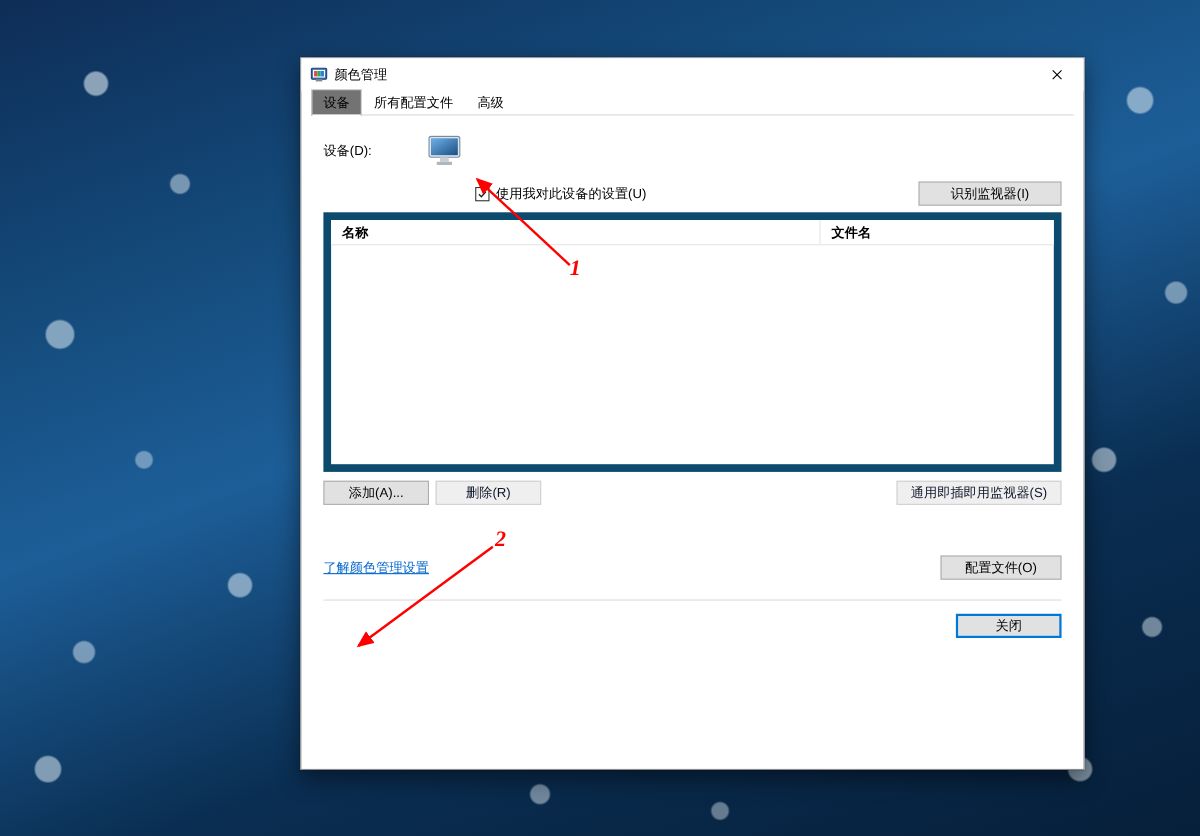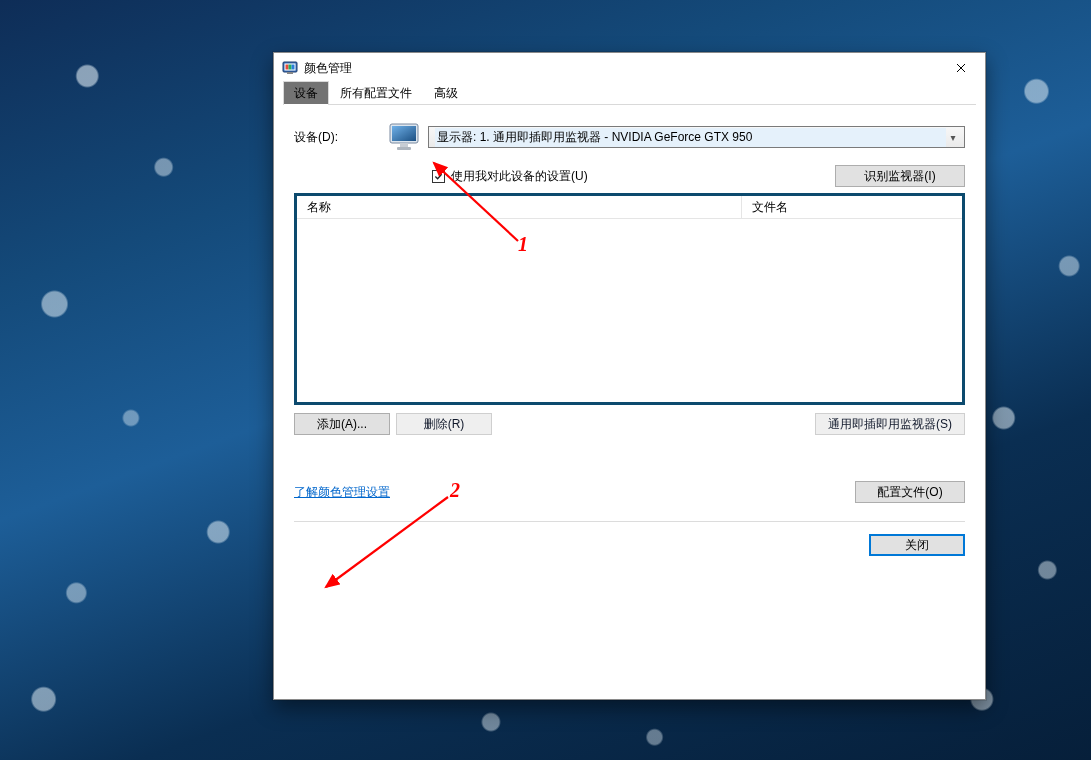--- a/index.html
+++ b/index.html
@@ -190,25 +190,26 @@
     margin-left:auto;
   }
 
   .assoc-label {
     margin-top: 58px;
     font-size:12px;
   }
 
   .listview {
     margin-top:6px;
-    border:3px solid #0c4a6e;
-    height:212px;
+    border:7px solid #0c4a6e;
+    height:236px;
     background:#fff;
     box-sizing:border-box;
     overflow:hidden;
+    font-weight:bold;
   }
   .listview-header{
     display:flex;
     height:22px;
     background:#fff;
     border-bottom:1px solid #e5e5e5;
     align-items:center;
   }
   .listview-header .col{
     padding:0 10px;
@@ -312,24 +313,20 @@
             <rect x="12" y="20" width="8" height="4" fill="#c7cdd4"></rect>
             <rect x="9" y="24" width="14" height="3" rx="1" fill="#aeb6bf"></rect>
             <defs>
               <linearGradient id="g1" x1="0" y1="0" x2="1" y2="1">
                 <stop offset="0" stop-color="#6fb0e8"></stop>
                 <stop offset="1" stop-color="#1b4f82"></stop>
               </linearGradient>
             </defs>
           </svg>
         </span>
-        <div class="device-select">
-          <span class="sel-text">显示器: 1. 通用即插即用监视器 - NVIDIA GeForce GTX 950</span>
-          <span class="chevron">▾</span>
-        </div>
       </div>
 
       <div class="row-under-device">
         <span class="checkbox">
           <svg class="tick" viewBox="0 0 10 10">
               <path d="M1.5 5 L4 7.5 L8.5 2.5" stroke="#222" stroke-width="1.4" fill="none"></path>
             </svg>
         </span>
         <span class="checkbox-label">使用我对此设备的设置(U)</span>
         <span class="identify-btn-wrap">

